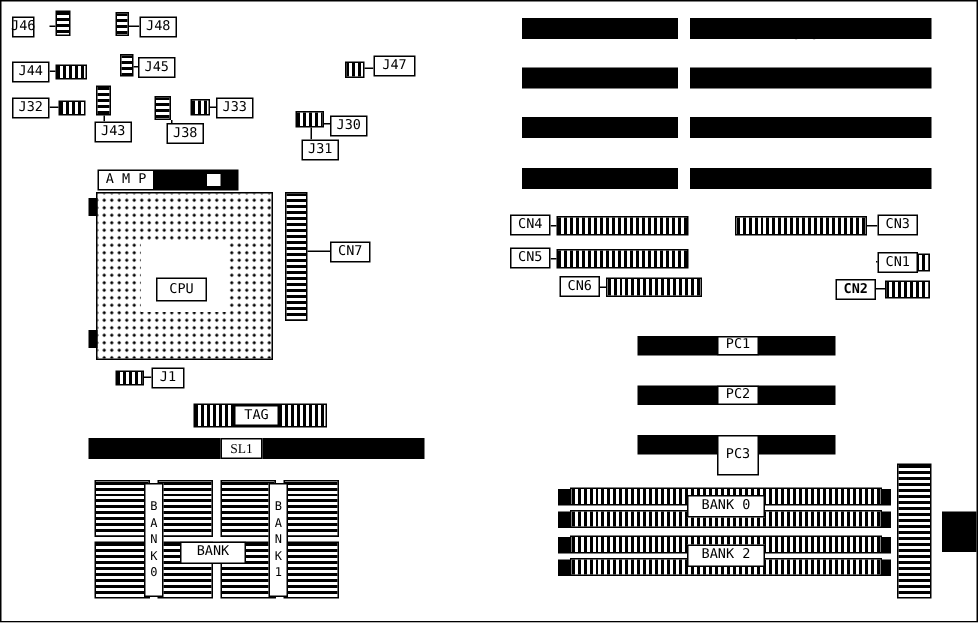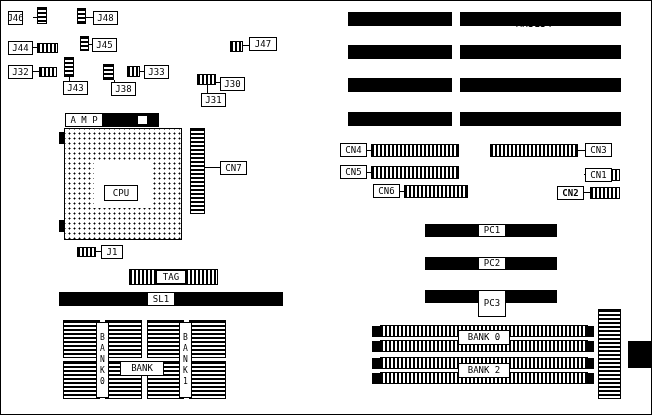--- a/index.html
+++ b/index.html
@@ -123,21 +123,21 @@
   <div class="line" style="left:204px;top:166px;width:15px;height:1px;"></div>
 
   <div class="conn-h" style="left:76px;top:246px;width:19px;height:10px;"></div>
   <div class="lbl" style="left:100px;top:244px;width:22px;height:14px;">J1</div>
   <div class="line" style="left:95px;top:250px;width:5px;height:1px;"></div>
 
   <div class="conn-h" style="left:128px;top:268px;width:89px;height:16px;"></div>
   <div class="lbl" style="left:155px;top:269px;width:30px;height:14px;">TAG</div>
 
   <div class="bar" style="left:58px;top:291px;width:224px;height:14px;"></div>
-  <div class="lbl" style="left:146px;top:291px;width:28px;height:14px;">SL1</div>
+  <div class="lbl" style="left:146px;top:291px;width:28px;height:14px;font-family:Liberation Serif, serif;">SL1</div>
 
   <div class="chip" style="left:62px;top:319px;width:37px;height:38px;"></div>
   <div class="chip" style="left:104px;top:319px;width:37px;height:38px;"></div>
   <div class="chip" style="left:146px;top:319px;width:37px;height:38px;"></div>
   <div class="chip" style="left:188px;top:319px;width:37px;height:38px;"></div>
   <div class="chip" style="left:62px;top:360px;width:37px;height:38px;"></div>
   <div class="chip" style="left:104px;top:360px;width:37px;height:38px;"></div>
   <div class="chip" style="left:146px;top:360px;width:37px;height:38px;"></div>
   <div class="chip" style="left:188px;top:360px;width:37px;height:38px;"></div>
 

